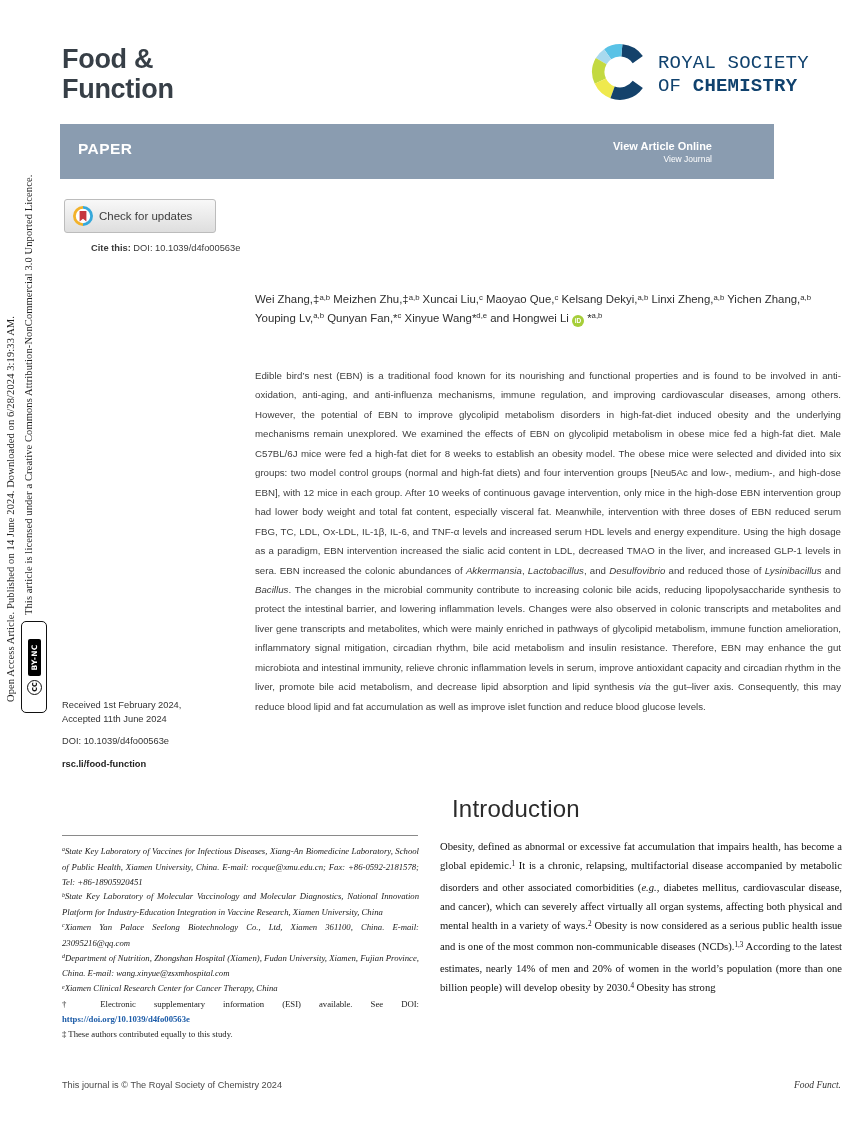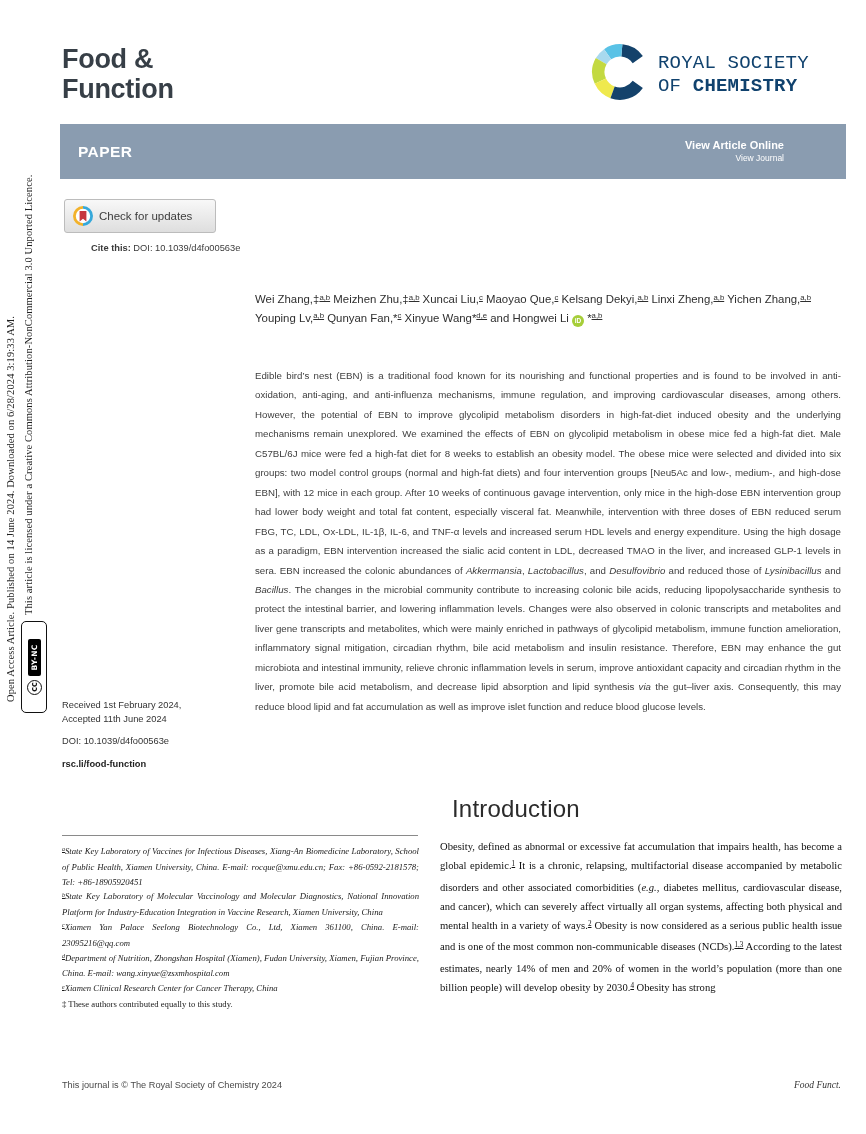--- a/index.html
+++ b/index.html
@@ -53,24 +53,24 @@
   }
   .rsc-logo{position:absolute;left:589px;top:41px;width:62px;height:62px;}
   .rsc-wordmark{
     position:absolute;left:658px;top:52px;
     font-size:19px;line-height:23px;color:#10426e;letter-spacing:0.2px;font-family:Liberation Mono, monospace;
   }
   .rsc-wordmark b{font-weight:700;}
 
   
   .banner{
-    position:absolute;left:60px;top:124px;width:786px;height:55px;
+    position:absolute;left:60px;top:124px;width:714px;height:55px;
     background:var(--banner-bg);color:#fff;
-    display:flex;align-items:center;justify-content:space-between;
-    padding:0 62px 0 18px;
+    display:flex;align-items:flex-start;justify-content:space-between;
+    padding:16px 62px 0 18px;
   }
   .banner-label{font-size:15.5px;font-weight:700;letter-spacing:0.4px;}
   .banner-links{text-align:right;line-height:1.25;}
   .banner-links .vao{font-size:11px;font-weight:700;display:block;cursor:pointer;}
   .banner-links .vj{font-size:8.5px;font-weight:400;display:block;cursor:pointer;}
 
   
   .check-updates{
     position:absolute;left:64px;top:199px;width:152px;height:34px;
     border:1px solid #bcbcbc;border-radius:3px;
@@ -124,21 +124,21 @@
 
   
   .footer-left{position:absolute;left:62px;top:1080px;font-size:9.2px;color:#4a4a4a;}
   .footer-right{
     position:absolute;right:25px;top:1080px;
     font-family:"Liberation Serif",serif;font-style:italic;font-size:9.5px;color:#333;margin-left:40px;
   }
 
   
   .sg-i{font-style:italic;}
-  .sg-s{font-size:68%;position:relative;top:-0.45em;text-decoration:underline;}
+  .sg-s{font-size:68%;position:relative;top:-0.45em;}
   .sg-l{color:var(--link-blue);font-weight:700;cursor:pointer;}
 </style>
 </head>
 <body>
 
 <div class="page">
 
   <div class="side-text" style="left:5px;top:110px;height:592px;">Open Access Article. Published on 14 June 2024. Downloaded on 6/28/2024 3:19:33 AM.</div>
   <div class="side-text" style="left:23px;top:110px;height:505px;">This article is licensed under a Creative Commons Attribution-NonCommercial 3.0 Unported Licence.</div>
   <div class="cc-badge">
@@ -200,20 +200,21 @@
     <div class="site">rsc.li/food-function</div>
   </div>
 
   <div class="fn-rule"></div>
   <div class="footnotes">
     <div><span class="sg-i sg-s">a</span><span class="sg-i">State Key Laboratory of Vaccines for Infectious Diseases, Xiang-An Biomedicine Laboratory, School of Public Health, Xiamen University, China. E-mail: rocque@xmu.edu.cn; Fax: +86-0592-2181578; Tel: +86-18905920451</span></div>
     <div><span class="sg-i sg-s">b</span><span class="sg-i">State Key Laboratory of Molecular Vaccinology and Molecular Diagnostics, National Innovation Platform for Industry-Education Integration in Vaccine Research, Xiamen University, China</span></div>
     <div><span class="sg-i sg-s">c</span><span class="sg-i">Xiamen Yan Palace Seelong Biotechnology Co., Ltd, Xiamen 361100, China. E-mail: 23095216@qq.com</span></div>
     <div><span class="sg-i sg-s">d</span><span class="sg-i">Department of Nutrition, Zhongshan Hospital (Xiamen), Fudan University, Xiamen, Fujian Province, China. E-mail: wang.xinyue@zsxmhospital.com</span></div>
     <div><span class="sg-i sg-s">e</span><span class="sg-i">Xiamen Clinical Research Center for Cancer Therapy, China</span></div>
+    <div><span>† Electronic supplementary information (ESI) available. See DOI: </span><span class="sg-l">https://doi.org/10.1039/d4fo00563e</span></div>
     <div><span>‡ These authors contributed equally to this study.</span></div>
   </div>
 
   <h2 class="section-title">Introduction</h2>
   <div class="intro-body"><span>Obesity, defined as abnormal or excessive fat accumulation that impairs health, has become a global epidemic.</span><span class="sg-s">1</span><span> It is a chronic, relapsing, multifactorial disease accompanied by metabolic disorders and other associated comorbidities (</span><span class="sg-i">e.g.</span><span>, diabetes mellitus, cardiovascular disease, and cancer), which can severely affect virtually all organ systems, affecting both physical and mental health in a variety of ways.</span><span class="sg-s">2</span><span> Obesity is now considered as a serious public health issue and is one of the most common non-communicable diseases (NCDs).</span><span class="sg-s">1,3</span><span> According to the latest estimates, nearly 14% of men and 20% of women in the world’s population (more than one billion people) will develop obesity by 2030.</span><span class="sg-s">4</span><span> Obesity has strong</span></div>
 
   <div class="footer-left">This journal is © The Royal Society of Chemistry 2024</div>
   <div class="footer-right">Food Funct.</div>
 
 </div>

